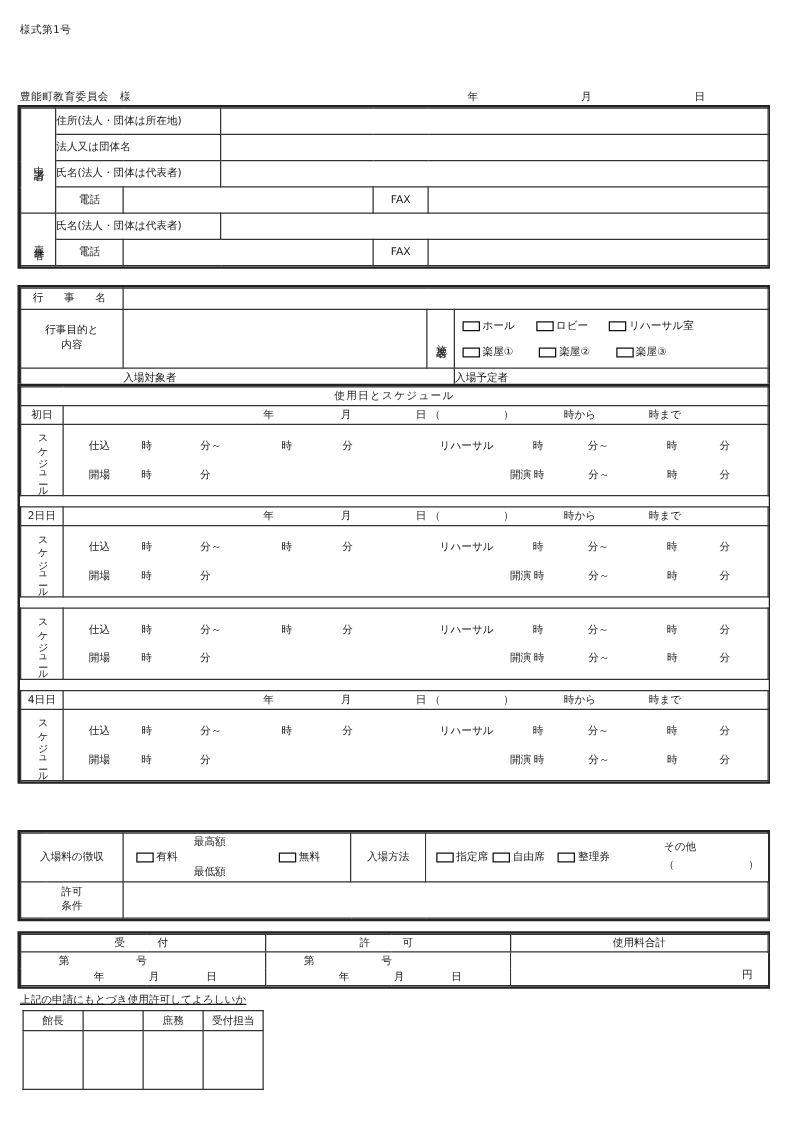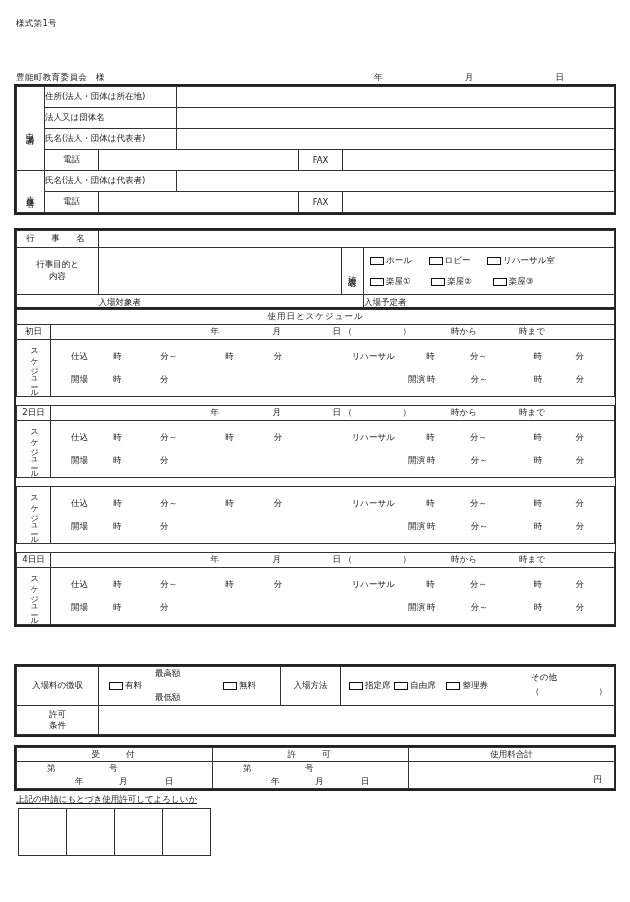--- a/index.html
+++ b/index.html
@@ -592,20 +592,26 @@
 
   <div class="approval-note" id="approval-note" style="top: 794px; text-decoration: underline;">上記の申請にもとづき使用許可してよろしいか</div>
   <table id="approval-table" style="top: 808px;">
     <colgroup>
       <col style="width:48px">
         <col style="width:48px">
         <col style="width:48px">
         <col style="width:48px">
     </colgroup>
     <tbody>
+      <tr id="approval-head-row">
+          <td style="height:13px;">館長</td>
+          <td style="height:13px;"></td>
+          <td style="height:13px;">庶務</td>
+          <td style="height:13px;">受付担当</td>
+        </tr>
       <tr>
         <td style="height:44px;"></td>
         <td></td>
         <td></td>
         <td></td>
       </tr>
     </tbody>
   </table>
 
 </div>

